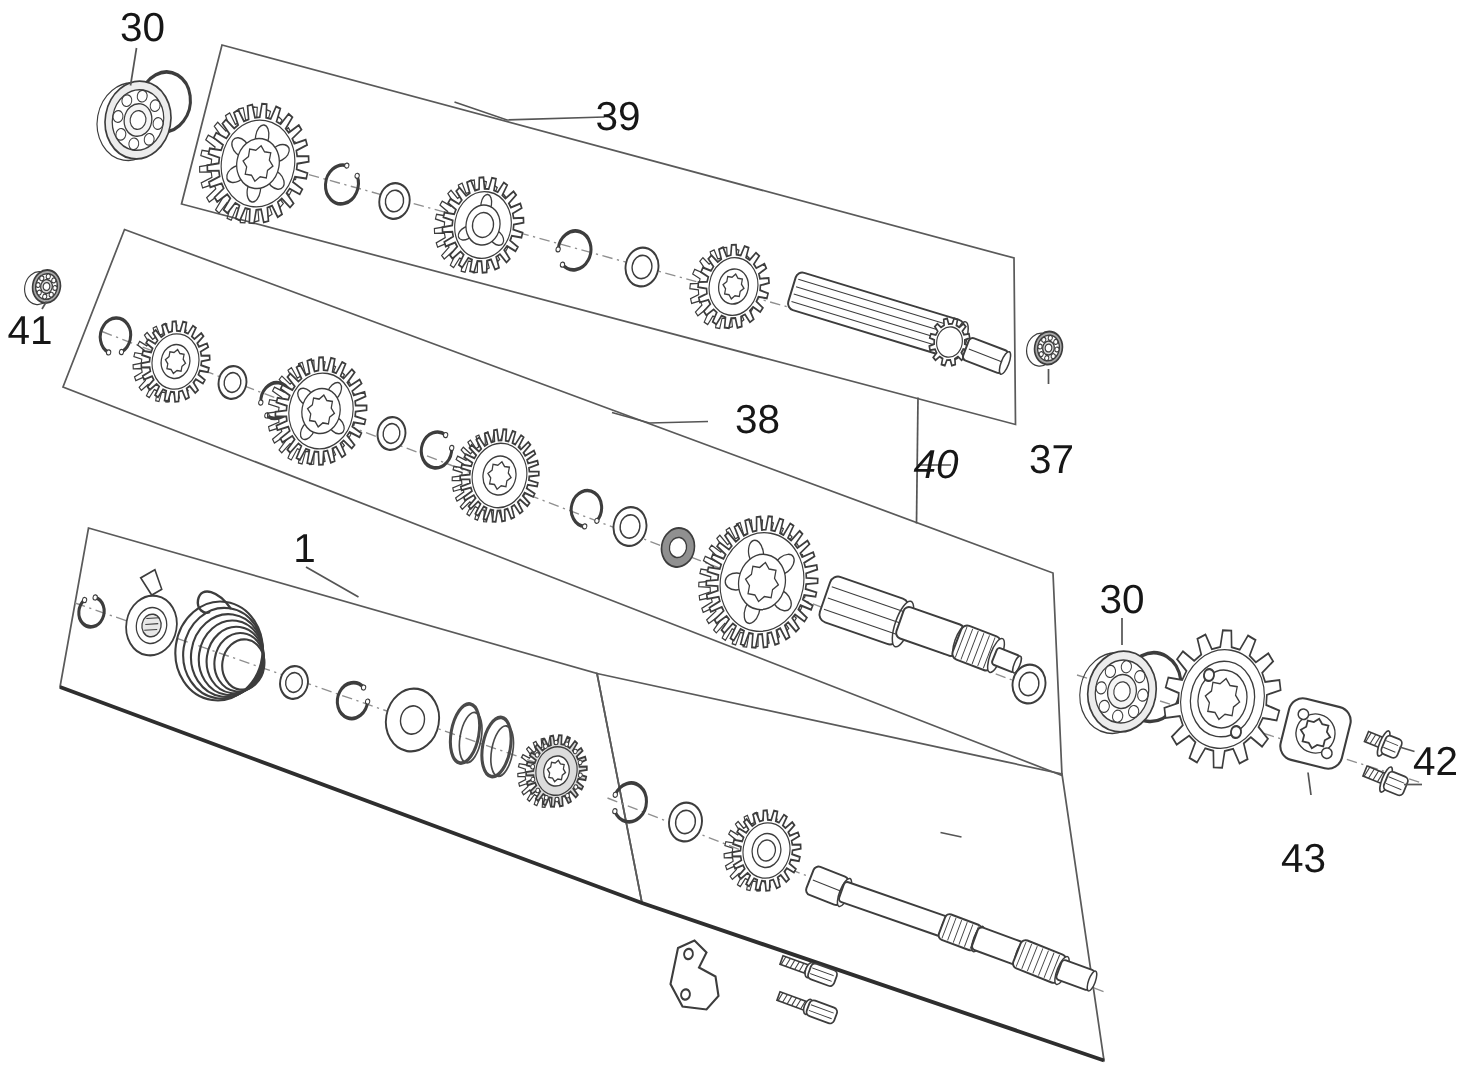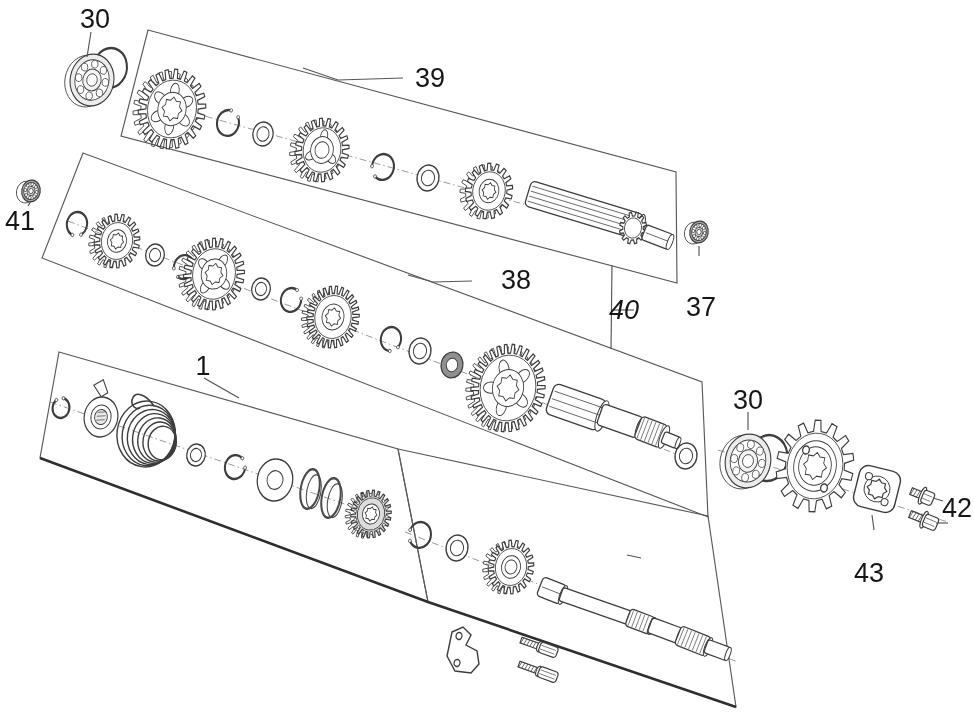--- a/index.html
+++ b/index.html
@@ -465,22 +465,22 @@
       <polyline points="612,265 611,349" fill="none" stroke="#555555" stroke-width="1.15"></polyline>
       <polyline points="204,378 239,398" fill="none" stroke="#555555" stroke-width="1.15"></polyline>
       <polyline points="748,412 748,430" fill="none" stroke="#555555" stroke-width="1.15"></polyline>
       <polyline points="943,501 933,498" fill="none" stroke="#555555" stroke-width="1.15"></polyline>
       <polyline points="948,523 936,523" fill="none" stroke="#555555" stroke-width="1.15"></polyline>
       <polyline points="872,515 874,530" fill="none" stroke="#555555" stroke-width="1.15"></polyline>
       <polyline points="627,555 641,558" fill="none" stroke="#555555" stroke-width="1.15"></polyline>
     </svg>
 
   <div class="callout" style="left: 95px; top: 19px;">30</div>
-  <div class="callout" style="left: 430px; top: 78px;">39</div>
+  <div class="callout" style="left: 412px; top: 78px;">39</div>
   <div class="callout" style="left: 20px; top: 221px;">41</div>
   <div class="callout" style="left: 701px; top: 267px; margin-top: 40px;">37</div>
-  <div class="callout" style="left: 516px; top: 280px;">38</div>
+  <div class="callout" style="left: 505px; top: 280px;">38</div>
   <div class="callout" style="left: 624px; top: 310px; font-style: italic;">40</div>
   <div class="callout" style="left: 203px; top: 366px;">1</div>
   <div class="callout" style="left: 748px; top: 400px;">30</div>
   <div class="callout" style="left: 957px; top: 508px;">42</div>
   <div class="callout" style="left: 869px; top: 573px;">43</div>
 </div>
 
 </body></html>

